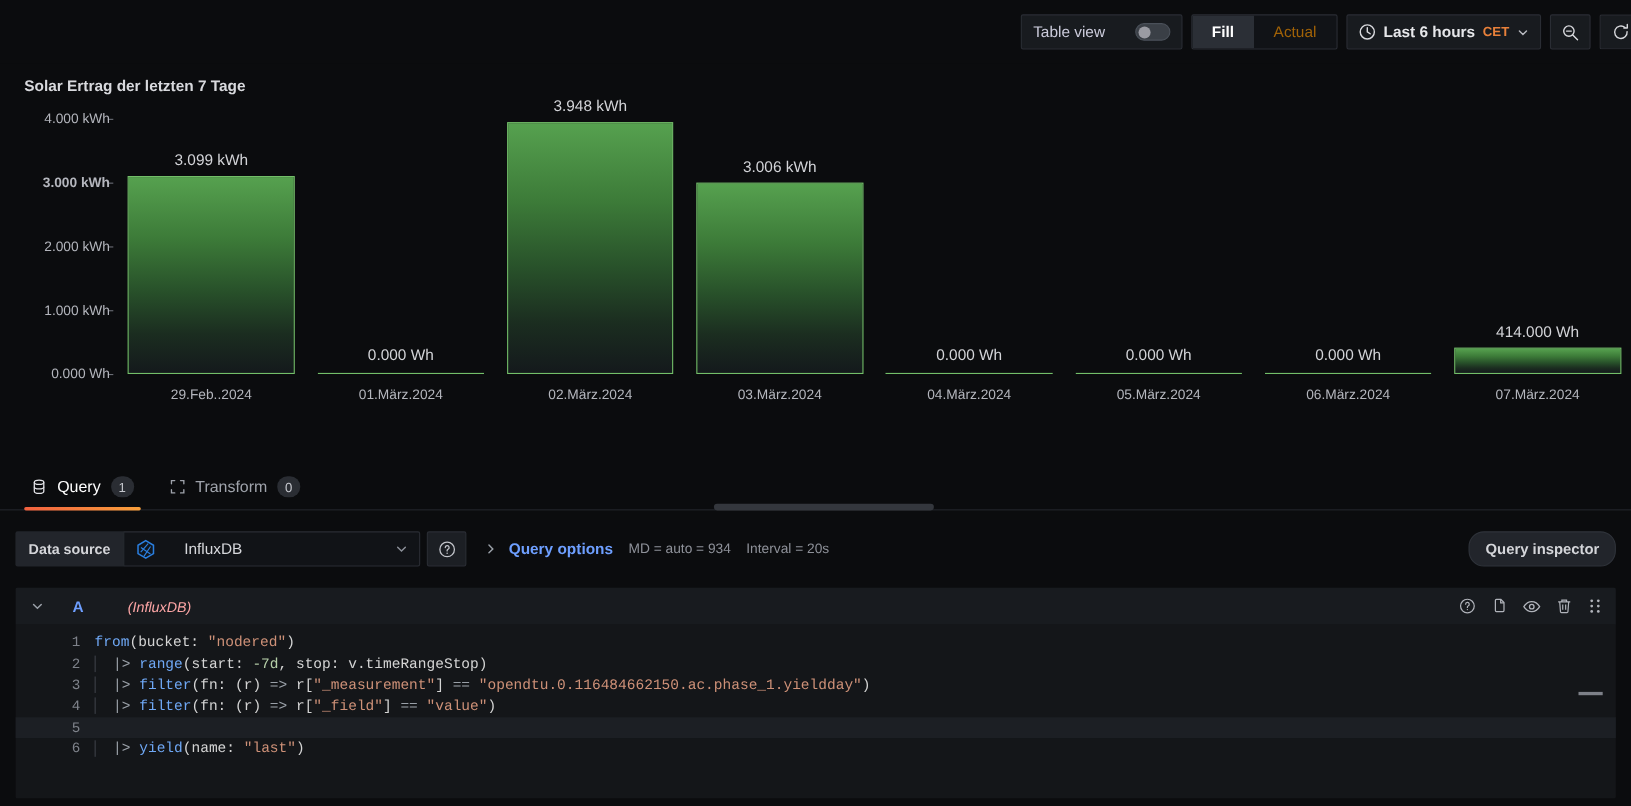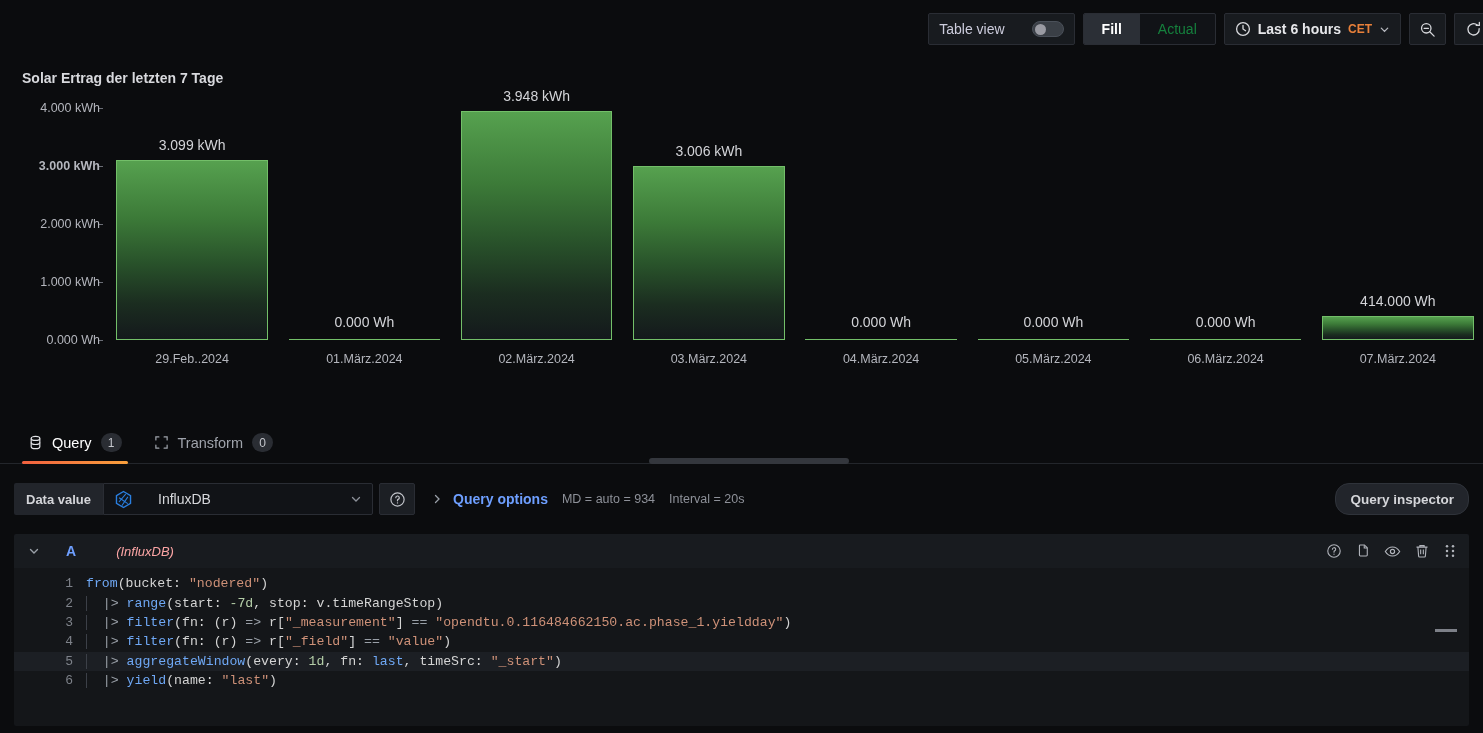--- a/index.html
+++ b/index.html
@@ -40,21 +40,21 @@
   }
   .toggle::after {
     content: "";
     position: absolute; left: 2px; top: 1.5px;
     width: 11px; height: 11px; border-radius: 50%;
     background: #9a9ba3;
   }
   .seg { display: flex; height: 32px; border: 1px solid #2a2d34; border-radius: 2px; background: #111317; overflow: hidden; }
   .seg-item {
     padding: 0 18px; display: flex; align-items: center;
-    font-size: 14px; color: #15803d; cursor: pointer;
+    font-size: 14px; color: #a16207; cursor: pointer;
     background: transparent;
   }
   .seg-item.active { background: #2b2f36; color: #ffffff; font-weight: 600; }
 
   .timepicker { padding: 0 10px; gap: 7px; cursor: pointer; }
   .tp-text { font-size: 14px; font-weight: 600; color: #e6e7ea; }
   .tp-tz { font-size: 12px; font-weight: 600; color: #e8803a; }
   .icon-btn {
     width: 37px; height: 32px;
     display: flex; align-items: center; justify-content: center;
@@ -343,21 +343,21 @@
       <svg width="15" height="15" viewBox="0 0 16 16" fill="none" stroke="#9fa3ab" stroke-width="1.3" stroke-linecap="round">
         <path d="M2 5.2V2h3.2M14 5.2V2h-3.2M2 10.8V14h3.2M14 10.8V14h-3.2"></path>
       </svg>
     </span>
     <span>Transform</span>
     <span class="tab-count">0</span>
   </div>
 </div>
 
 <div class="qbar">
-  <div class="ds-label">Data value</div>
+  <div class="ds-label">Data source</div>
 
   <div class="ds-select">
     <span>
       <svg width="19" height="19" viewBox="0 0 20 20" fill="none">
         <path d="M10 1.6 17.4 6v8L10 18.4 2.6 14V6z" stroke="#2a7fe0" stroke-width="1.45" fill="#10161e"></path>
         <path d="M5.2 12.6 12.3 4.4M5.4 8.1l9.1 6.2M8.2 16.6l6.4-9.4" stroke="#2a7fe0" stroke-width="1.1"></path>
       </svg>
     </span>
     <span>InfluxDB</span>
     <span class="chev">
@@ -439,16 +439,16 @@
       </span>
     </span>
   </div>
 
   <div class="code-area" id="codearea">
     <div class="minimap-mark"></div>
   <div class="code-line"><span class="ln">1</span><span><span class="c-txt"><span class="c-fn">from</span>(bucket: <span class="c-str">"nodered"</span>)</span></span></div>
       <div class="code-line"><span class="ln">2</span><span class="indent-guide"><span class="c-txt">  <span class="c-op">|&gt;</span> <span class="c-fn">range</span>(start: <span class="c-num">-7d</span>, stop: v.timeRangeStop)</span></span></div>
       <div class="code-line"><span class="ln">3</span><span class="indent-guide"><span class="c-txt">  <span class="c-op">|&gt;</span> <span class="c-fn">filter</span>(fn: (r) <span class="c-op">=&gt;</span> r[<span class="c-str">"_measurement"</span>] <span class="c-op">==</span> <span class="c-str">"opendtu.0.116484662150.ac.phase_1.yieldday"</span>)</span></span></div>
       <div class="code-line"><span class="ln">4</span><span class="indent-guide"><span class="c-txt">  <span class="c-op">|&gt;</span> <span class="c-fn">filter</span>(fn: (r) <span class="c-op">=&gt;</span> r[<span class="c-str">"_field"</span>] <span class="c-op">==</span> <span class="c-str">"value"</span>)</span></span></div>
-      <div class="code-line cur"><span class="ln">5</span><span class="indent-guide"><span class="c-txt">  <span class="c-op">|&gt;</span> <span class="c-fn">aggregateWindow</span>(every: <span class="c-num">1d</span>, fn: <span class="c-fn">last</span>, timeSrc: <span class="c-str">"_start"</span>)</span></span></div>
+      <div class="code-line cur"><span class="ln">5</span></div>
       <div class="code-line"><span class="ln">6</span><span class="indent-guide"><span class="c-txt">  <span class="c-op">|&gt;</span> <span class="c-fn">yield</span>(name: <span class="c-str">"last"</span>)</span></span></div>
     </div>
 </div>
 
 </body></html>

